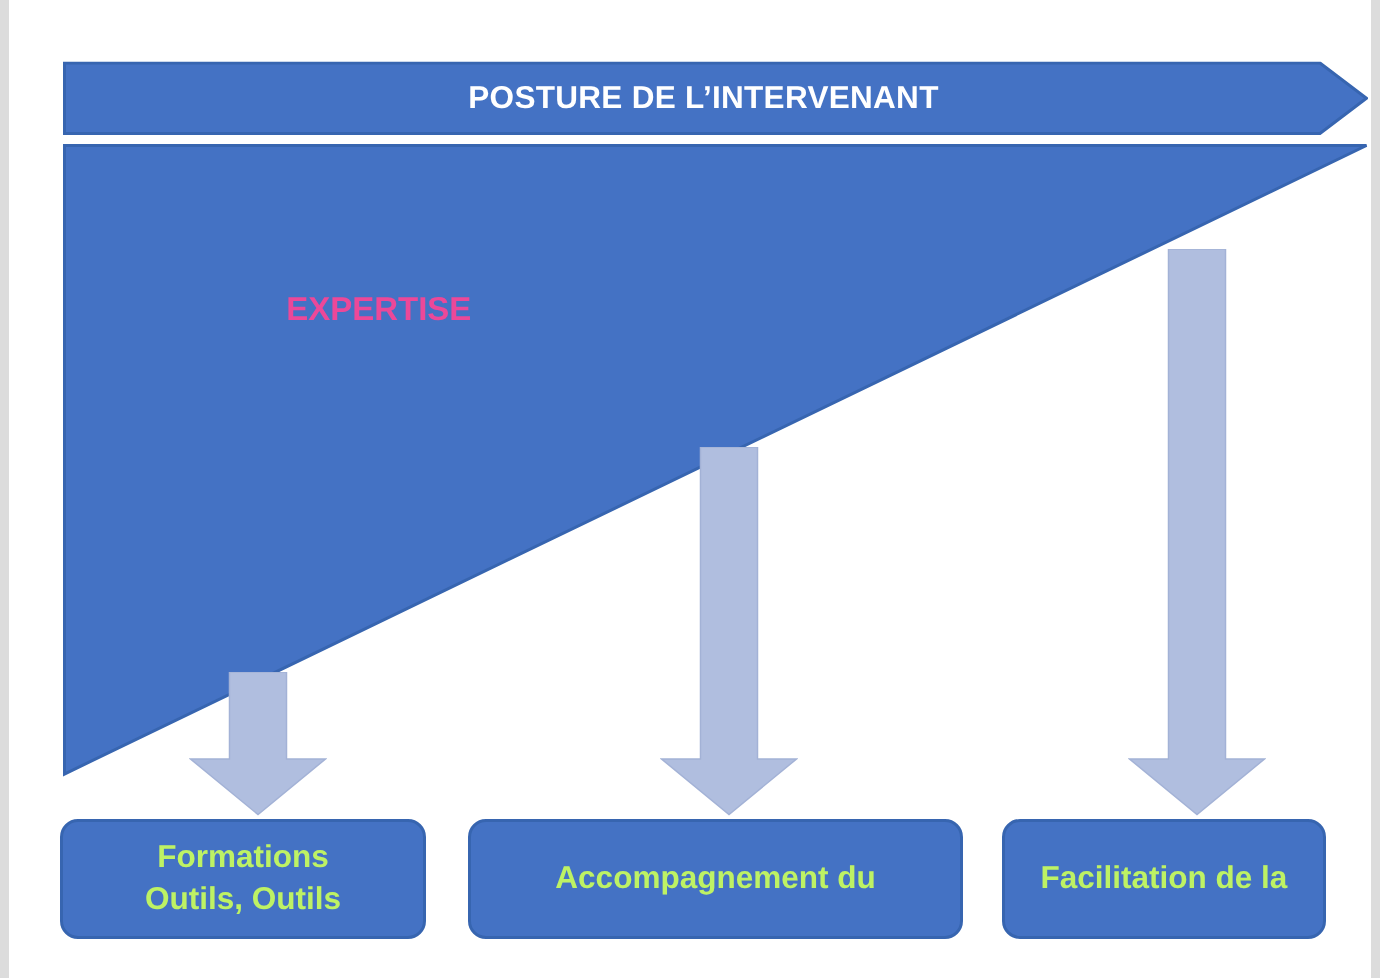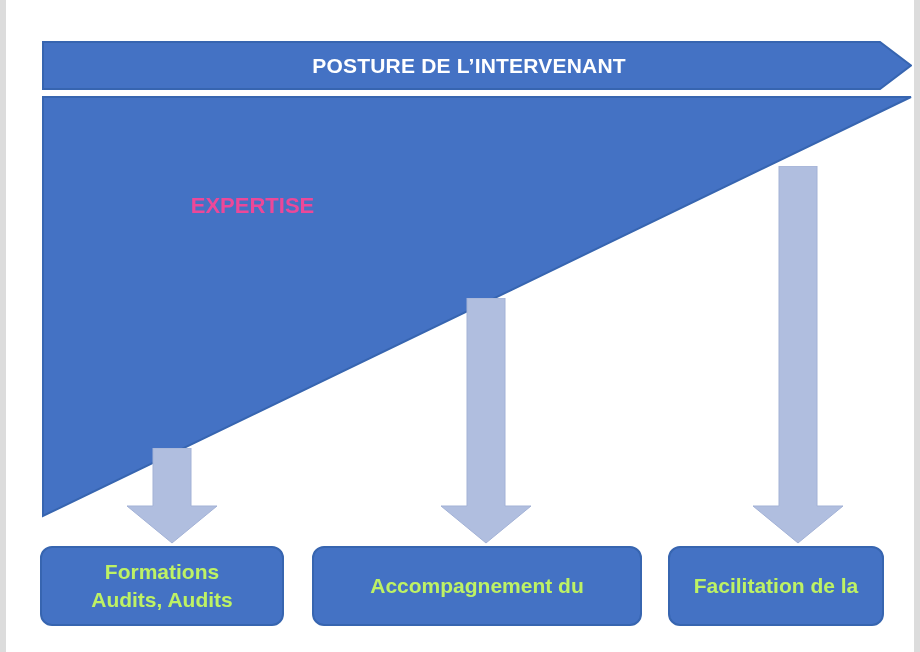--- a/index.html
+++ b/index.html
@@ -154,21 +154,21 @@
 
   <div class="down-arrow arrow-3">
     <svg width="92" height="378" viewBox="0 0 92 378" preserveAspectRatio="none" xmlns="http://www.w3.org/2000/svg">
       <polygon points="27,0 65,0 65,340 91,340 46,377 1,340 27,340" fill="#B0BEDF" stroke="#A3B2D6" stroke-width="1"></polygon>
     </svg>
   </div>
 
   <div class="box box-1">
     <span>
       <span class="box-line">Formations</span>
-      <span class="box-line">Audits, Audits</span>
+      <span class="box-line">Outils, Outils</span>
     </span>
   </div>
 
   <div class="box box-2">
     <span>
       <span class="box-line">Accompagnement du</span>
     </span>
   </div>
 
   <div class="box box-3">

